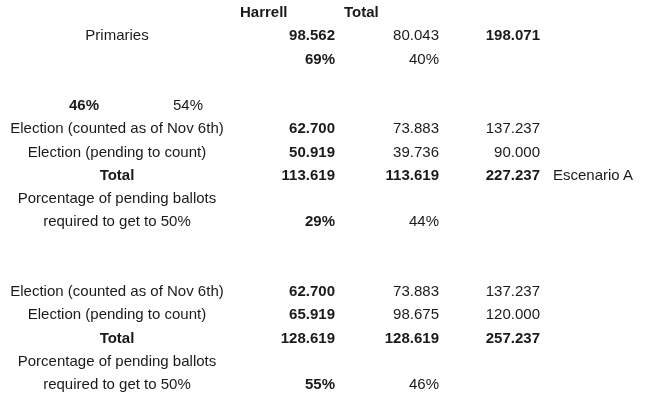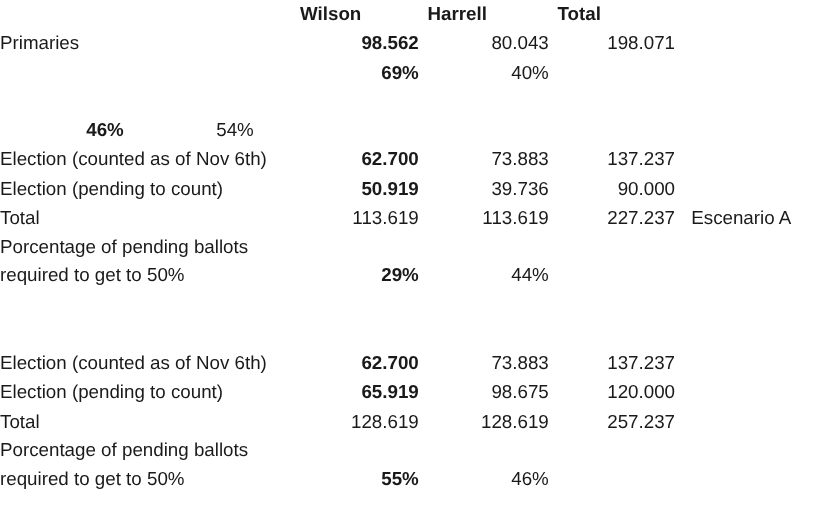--- a/index.html
+++ b/index.html
@@ -15,42 +15,41 @@
     background: #ffffff;
     color: #1a1a1a;
   }
   .row {
     display: flex;
     height: 23.25px;
     line-height: 23.3px;
     font-size: 15px;
   }
   .cell { white-space: nowrap; box-sizing: border-box; }
-  .col-label    { width: 236px; text-align: left; padding-right: 2px; }
+  .col-label    { width: 236px; text-align: center; padding-right: 2px; }
   .col-wilson   { width: 102px; text-align: right; padding-right: 3px; font-weight: bold; }
   .col-harrell  { width: 104px; text-align: right; padding-right: 3px; }
   .col-total    { width: 102px; text-align: right; padding-right: 4px; }
   .col-scenario { flex: 1;      text-align: left;  padding-left: 9px;  }
   .row.header .col-wilson,
   .row.header .col-harrell,
   .row.header .col-total {
     text-align: left;
     padding-left: 4px;
     font-weight: 700;
   }
-  .b { font-weight: 400; }
+  .b { font-weight: 700; }
 </style>
 </head>
 <body>
 
 <div class="sheet">
   <div>
       <div class="row header">
         <div class="cell col-label"></div>
-        <div class="cell col-wilson b">Wilson</div>
         <div class="cell col-harrell b">Harrell</div>
         <div class="cell col-total b">Total</div>
         <div class="cell col-scenario"></div>
       </div>
       <div class="row data">
         <div class="cell col-label">Primaries</div>
         <div class="cell col-wilson">98.562</div>
         <div class="cell col-harrell">80.043</div>
         <div class="cell col-total b">198.071</div>
         <div class="cell col-scenario"></div>

